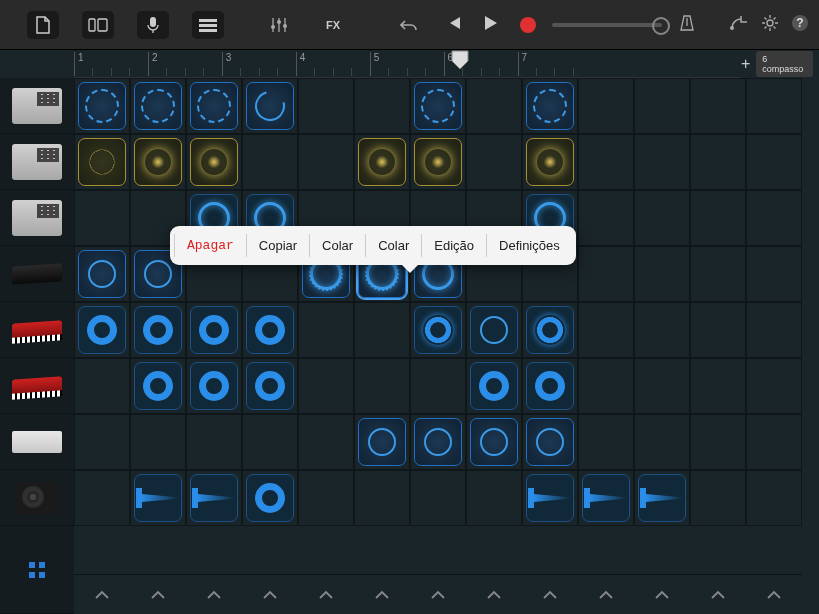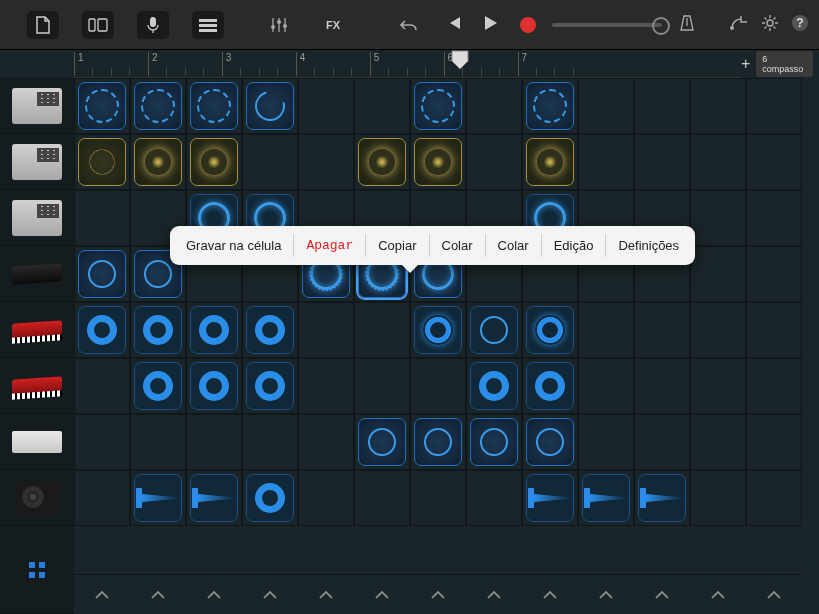--- a/index.html
+++ b/index.html
@@ -806,21 +806,20 @@
         <div class="trigger">
           <svg width="14" height="10">
             <path d="M1 8l6-6 6 6" fill="none" stroke="#888" stroke-width="1.8"></path>
           </svg>
         </div>
       </div>
   </div>
 </div>
 
 <div class="context-menu" id="ctx">
-    <div class="item">Gravar na célula</div>
     <div class="sep"></div>
     <div class="item danger">Apagar</div>
     <div class="sep"></div>
     <div class="item">Copiar</div>
     <div class="sep"></div>
     <div class="item">Colar</div>
     <div class="sep"></div>
     <div class="item">Colar</div>
     <div class="sep"></div>
     <div class="item">Edição</div>

